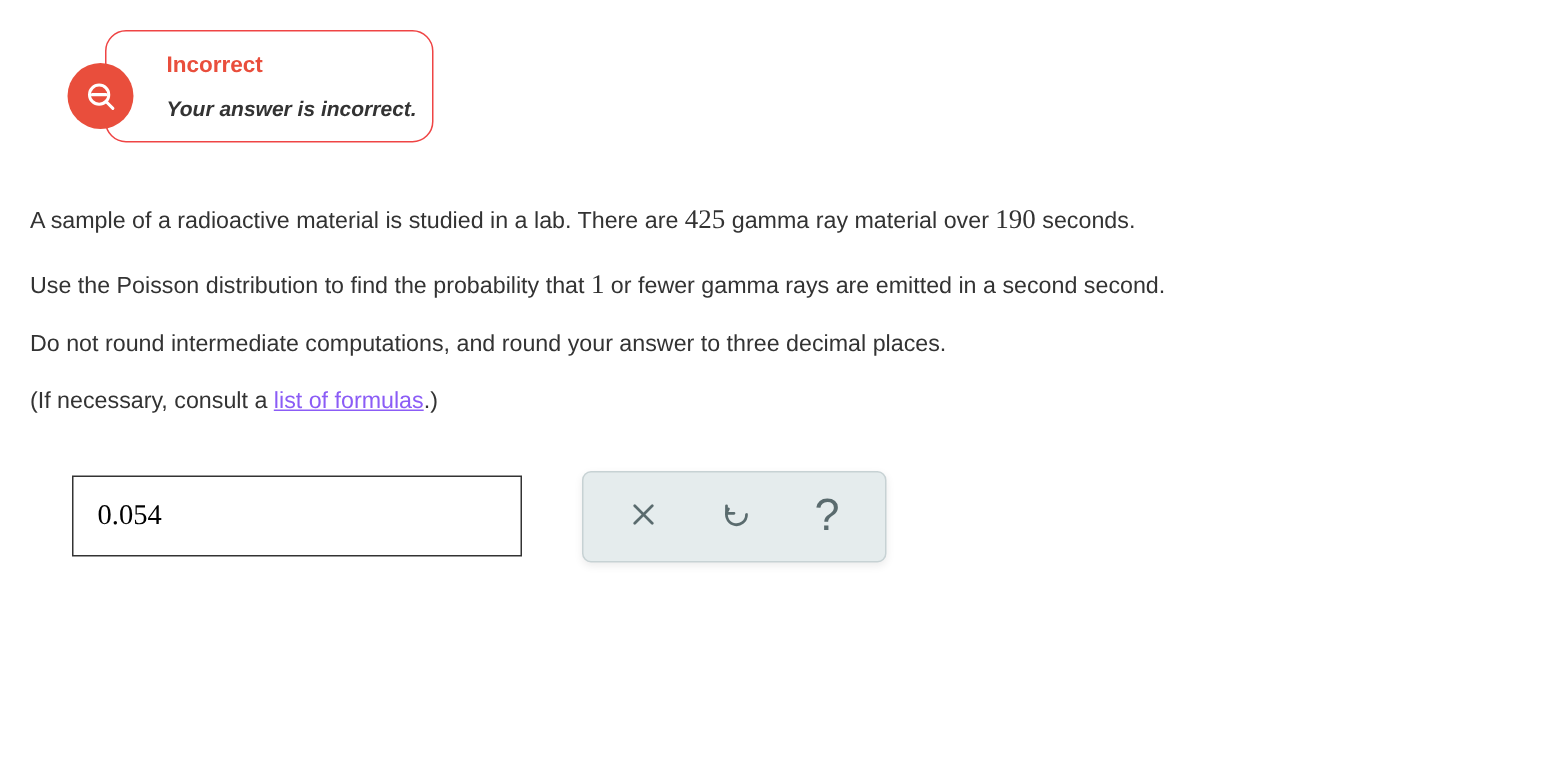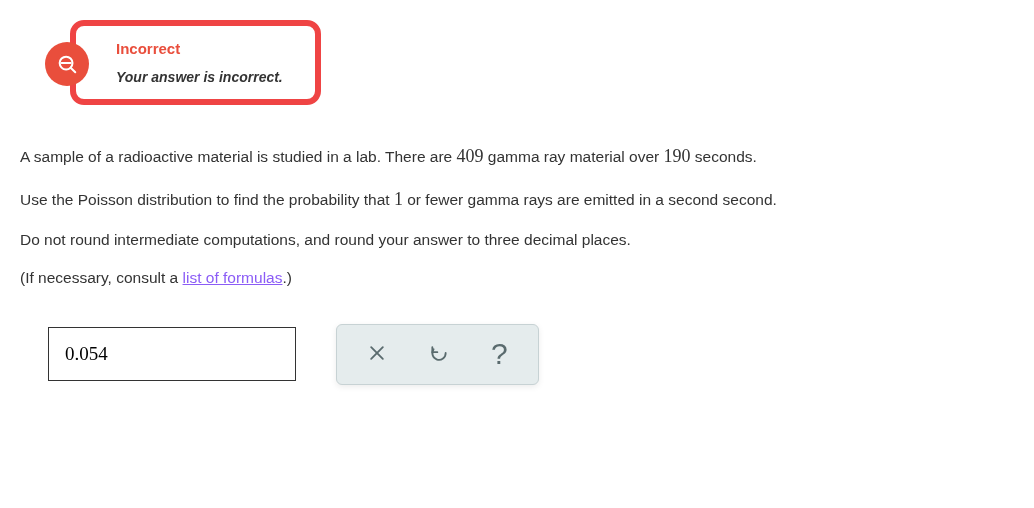--- a/index.html
+++ b/index.html
@@ -11,23 +11,23 @@
       background: #fff;
       width: 1034px;
     }
     .feedback-box {
       position: relative;
       margin-left: 50px;
       margin-bottom: 30px;
       display: inline-block;
     }
     .feedback-border {
-      border: 6px solid #ef4444;
+      border: 1px solid #ef4444;
       border-radius: 14px;
-      padding: 14px 32px 14px 40px;
+      padding: 14px 10px 14px 40px;
       min-width: 200px;
     }
     .feedback-icon {
       position: absolute;
       left: -25px;
       top: 22px;
       width: 44px;
       height: 44px;
       border-radius: 50%;
       background: #e94e3c;
@@ -55,21 +55,21 @@
     }
     .question .num { font-family: "Times New Roman", serif; font-size: 18px; }
     .question a { color: #8b5cf6; text-decoration: underline; }
     .answer-row {
       display: flex;
       align-items: center;
       gap: 40px;
       margin-left: 28px;
     }
     .answer-input {
-      width: 248px;
+      width: 300px;
       height: 54px;
       border: 1px solid #333;
       padding: 0 16px;
       font-family: "Times New Roman", serif;
       font-size: 19px;
       background: #fff;
       outline: none;
     }
     .toolbar {
       display: flex;
@@ -109,21 +109,21 @@
       <line x1="6" y1="11" x2="16" y2="11"></line>
     </svg>
   </div>
   <div class="feedback-border">
     <div class="feedback-title">Incorrect</div>
     <div class="feedback-msg">Your answer is incorrect.</div>
   </div>
 </div>
 
 <div class="question">
-  <span>A sample of a radioactive material is studied in a lab. There are </span><span class="num">409</span><span> gamma ray material over </span><span class="num">190</span><span> seconds.</span><br>
+  <span>A sample of a radioactive material is studied in a lab. There are </span><span class="num">425</span><span> gamma ray material over </span><span class="num">190</span><span> seconds.</span><br>
   <span>Use the Poisson distribution to find the probability that </span><span class="num">1</span><span> or fewer gamma rays are emitted in a second second.</span><br>
   <span>Do not round intermediate computations, and round your answer to three decimal places.</span><br>
   <span>(If necessary, consult a </span><a href="#">list of formulas</a><span>.)</span>
 </div>
 
 <div class="answer-row">
   <input type="text" class="answer-input" value="0.054" style="">
   <div class="toolbar">
     <button>
       <span>

